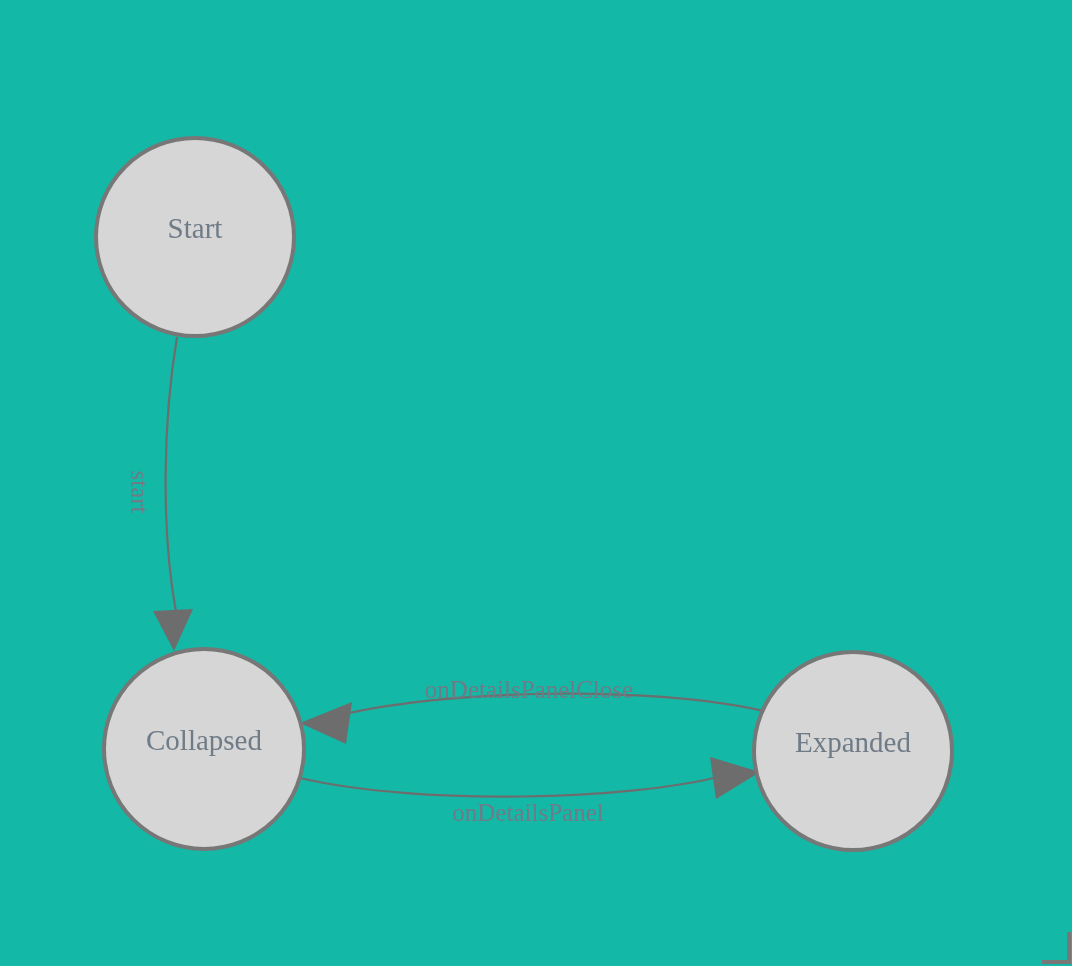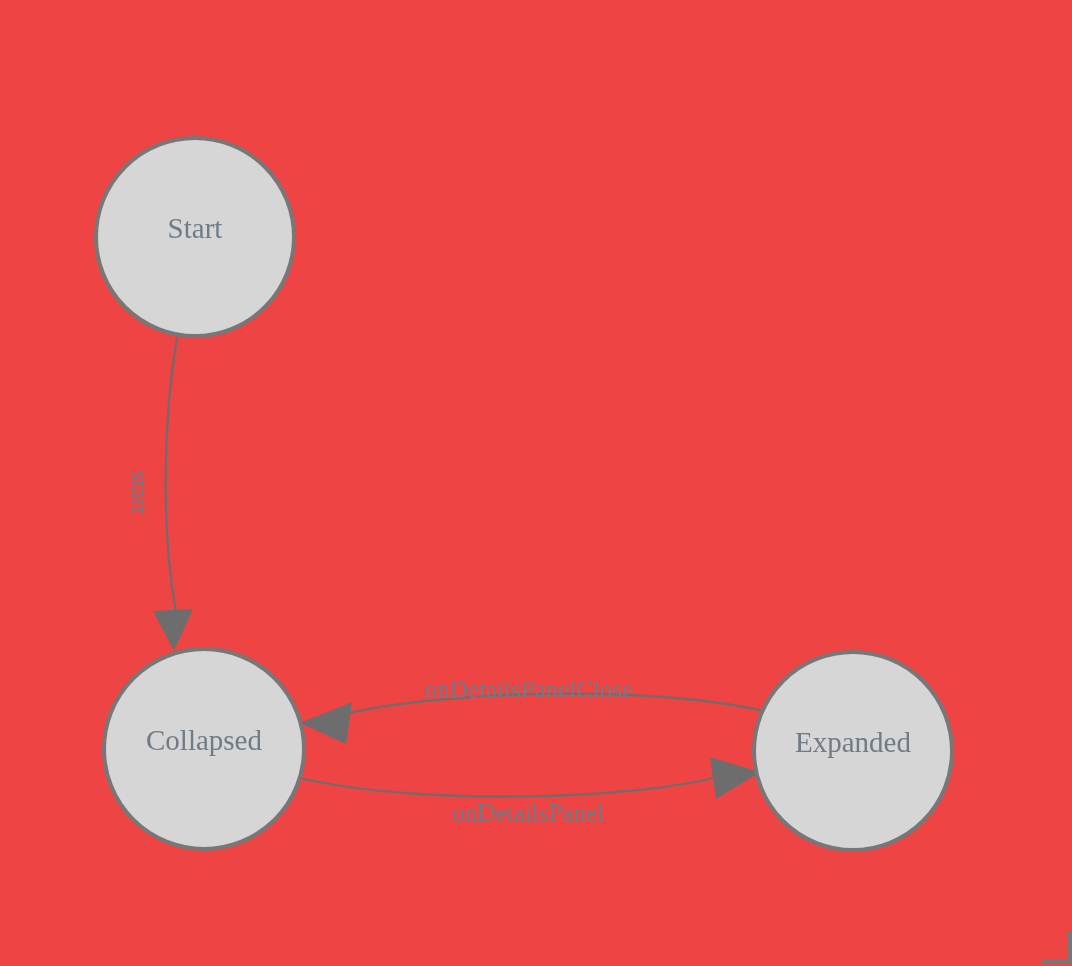--- a/index.html
+++ b/index.html
@@ -10,21 +10,21 @@
   body {
     width: 1072px;
     height: 966px;
     overflow: hidden;
     font-family: "Liberation Serif", "DejaVu Serif", serif;
   }
   #diagram-root {
     position: relative;
     width: 1072px;
     height: 966px;
-    background: #ef4444;
+    background: #14b8a6;
   }
   #diagram-svg {
     position: absolute;
     top: 0;
     left: 0;
     width: 1072px;
     height: 966px;
     display: block;
   }
   .node-label {

